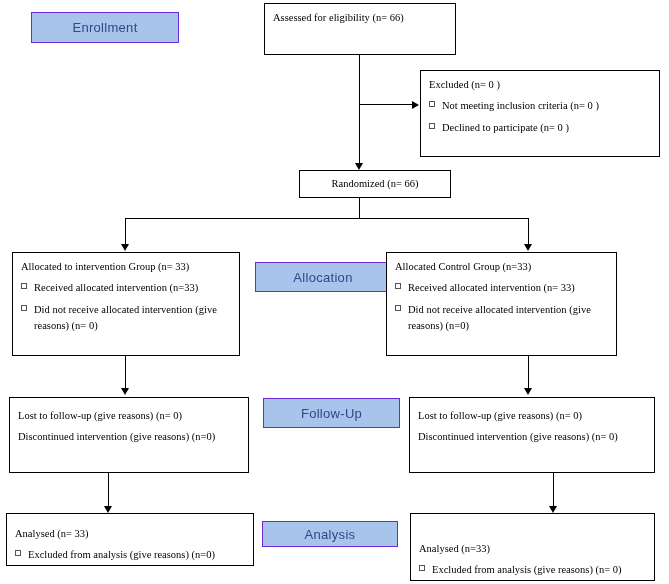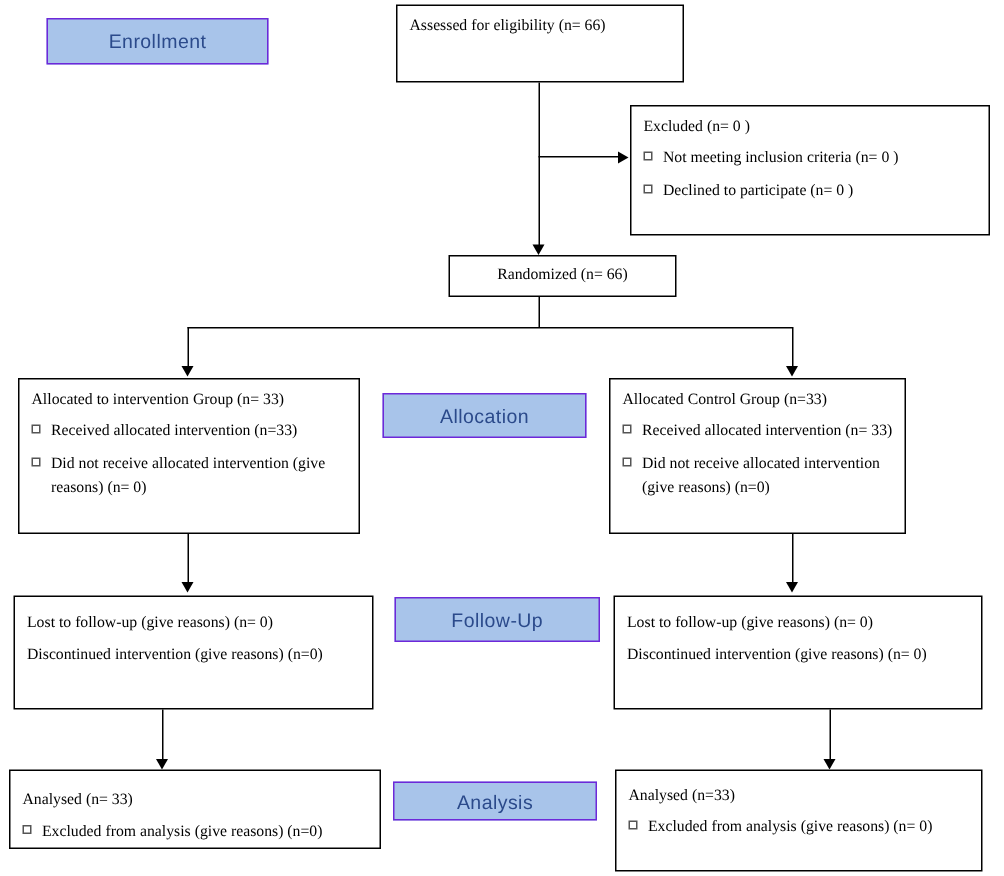--- a/index.html
+++ b/index.html
@@ -137,21 +137,21 @@
       <span class="sq"></span>
       <span>Received allocated intervention (n=33)</span>
     </div>
     <div class="gap"></div>
     <div class="bullet-row">
       <span class="sq"></span>
       <span>Did not receive allocated intervention (give reasons) (n= 0)</span>
     </div>
   </div>
 
-  <div class="box" style="left:406px; top:252px; width:198px; height:104px;">
+  <div class="box" style="left:386px; top:252px; width:231px; height:104px;">
     <span class="row">Allocated Control Group (n=33)</span>
     <div class="gap"></div>
     <div class="bullet-row">
       <span class="sq"></span>
       <span>Received allocated intervention (n= 33)</span>
     </div>
     <div class="gap"></div>
     <div class="bullet-row">
       <span class="sq"></span>
       <span>Did not receive allocated intervention (give reasons) (n=0)</span>
@@ -190,21 +190,21 @@
 
   <div class="box" style="left:6px; top:513px; width:248px; height:53px; padding-top:12px;">
     <span class="row">Analysed (n= 33)</span>
     <div class="gap"></div>
     <div class="bullet-row">
       <span class="sq"></span>
       <span>Excluded from analysis (give reasons) (n=0)</span>
     </div>
   </div>
 
-  <div class="box" style="left:410px; top:513px; width:245px; height:68px; padding-top:9px;">
+  <div class="box" style="left:410px; top:513px; width:245px; height:68px; padding-top:27px;">
     <span class="row">Analysed (n=33)</span>
     <div class="gap"></div>
     <div class="bullet-row">
       <span class="sq"></span>
       <span>Excluded from analysis (give reasons) (n= 0)</span>
     </div>
   </div>
 
 </div>
 

